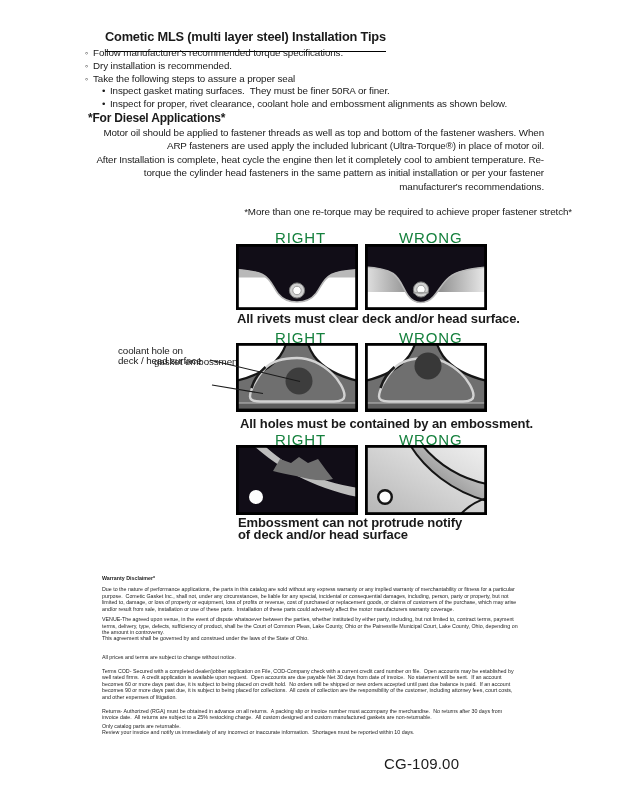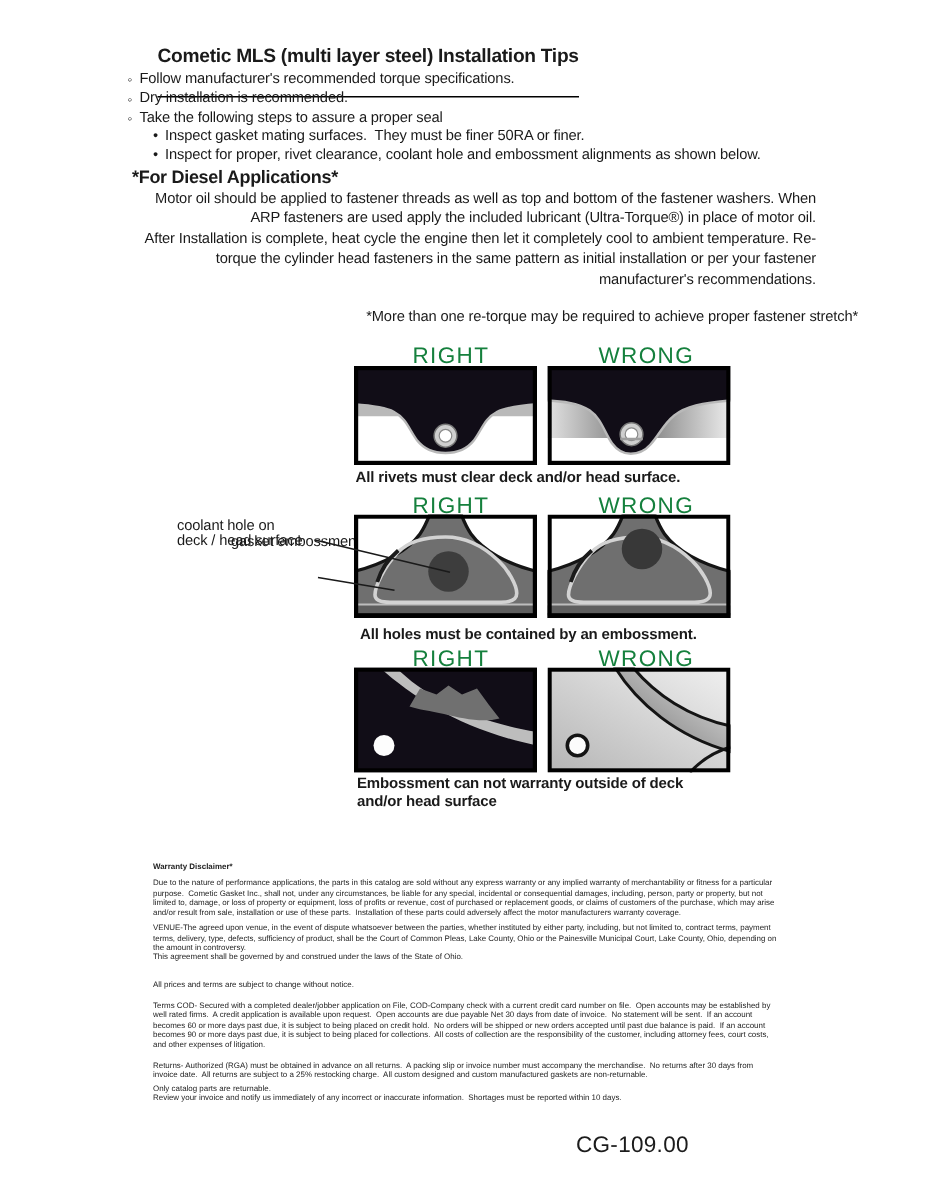--- a/index.html
+++ b/index.html
@@ -3,36 +3,36 @@
 <meta charset="utf-8">
 <style>
   html,body{margin:0;padding:0;background:#ffffff;}
   .page{
     position:relative;width:618px;height:800px;background:#fff;overflow:hidden;
     font-family:"Liberation Sans", sans-serif;color:var(--ink,#1a1a1a);
   }
   
   .title{
     position:absolute;left:105px;top:29px;font-size:12.8px;font-weight:bold;
-    letter-spacing:-0.2px;border-bottom:1.5px solid #000;padding-bottom:20px;white-space:nowrap;
+    letter-spacing:-0.2px;border-bottom:1.5px solid #000;padding-bottom:7px;white-space:nowrap;
   }
   .bullets{position:absolute;left:85px;top:47px;font-size:9.8px;line-height:12.8px;letter-spacing:-0.1px;}
   .b{display:flex;white-space:pre-wrap;}
   .b .m{width:8px;flex:0 0 8px;font-size:9px;}
   .b.sub{margin-left:17px;}
   .b.sub .m{font-size:9.8px;}
   
   .diesel-h{position:absolute;left:88px;top:111px;font-size:12px;font-weight:bold;letter-spacing:-0.2px;}
   .para{position:absolute;left:88px;width:456px;font-size:9.8px;line-height:13.3px;letter-spacing:-0.1px;white-space:pre-wrap;text-align:right;}
   #p-oil{top:126px;}
   #p-heat{top:153px;}
   #p-note{top:205px;margin-left:28px;}
   
   .dlabel{position:absolute;font-size:15px;letter-spacing:0.9px;color:#15803d;white-space:nowrap;}
-  .caption{position:absolute;font-size:10px;font-weight:bold;letter-spacing:-0.1px;line-height:11.5px;}
+  .caption{position:absolute;font-size:13px;font-weight:bold;letter-spacing:-0.1px;line-height:11.5px;}
   .panel{position:absolute;display:block;}
   .ann{position:absolute;left:118px;width:92px;text-align:left;font-size:9.8px;letter-spacing:-0.1px;white-space:nowrap;}
   .leader{position:absolute;left:205px;top:352px;z-index:5;}
   .blk{fill:var(--diagram-black,#110d17);}
   .outlined{stroke:#b9b9b9;stroke-width:1.6;}
   .f-gray{fill:#b9b9b9;}
   .pborder{fill:none;stroke:#000;stroke-width:2.8;}
   
   .disc{position:absolute;left:102px;top:575px;width:418px;font-size:5.3px;line-height:6.45px;color:#232323;}
   .disc p{margin:0 0 3.8px 0;white-space:pre-wrap;}
@@ -158,21 +158,21 @@
           <stop offset="1" stop-color="#e8e8e8"></stop>
       </linearGradient>
     </defs>
     <rect width="122" height="70" fill="url(#g3bg)"></rect>
     <path fill="url(#g3band)" stroke="#141414" stroke-width="2" d="M57,0 C72,18 94,33 122,39 V56 C86,46 60,24 45,0 Z"></path>
     <path d="M95,70 C103,61 112,56 122,53" fill="none" stroke="#141414" stroke-width="2"></path>
     <circle cx="20" cy="52" r="6.8" fill="#fbfbfb" stroke="#141414" stroke-width="2.4"></circle>
     <rect class="pborder" x="1.4" y="1.4" width="119.2" height="67.2"></rect>
   </svg>
 
-  <div class="caption" style="left:238px;top:517px;width:235px;">Embossment can not warranty outside of deck and/or head surface</div>
+  <div class="caption" style="left:238px;top:517px;width:235px;">Embossment can not protrude notify of deck and/or head surface</div>
 
   <div class="disc">
     <p class="dh">Warranty Disclaimer*</p>
     <p>Due to the nature of performance applications, the parts in this catalog are sold without any express warranty or any implied warranty of merchantability or fitness for a particular purpose.  Cometic Gasket Inc., shall not, under any circumstances, be liable for any special, incidental or consequential damages, including, person, party or property, but not limited to, damage, or loss of property or equipment, loss of profits or revenue, cost of purchased or replacement goods, or claims of customers of the purchase, which may arise and/or result from sale, installation or use of these parts.  Installation of these parts could adversely affect the motor manufacturers warranty coverage.</p>
     <p class="tight">VENUE-The agreed upon venue, in the event of dispute whatsoever between the parties, whether instituted by either party, including, but not limited to, contract terms, payment terms, delivery, type, defects, sufficiency of product, shall be the Court of Common Pleas, Lake County, Ohio or the Painesville Municipal Court, Lake County, Ohio, depending on the amount in controversy.</p>
     <p class="gap-lg">This agreement shall be governed by and construed under the laws of the State of Ohio.</p>
     <p class="gap-md">All prices and terms are subject to change without notice.</p>
     <p class="gap-md">Terms COD- Secured with a completed dealer/jobber application on File, COD-Company check with a current credit card number on file.  Open accounts may be established by well rated firms.  A credit application is available upon request.  Open accounts are due payable Net 30 days from date of invoice.  No statement will be sent.  If an account becomes 60 or more days past due, it is subject to being placed on credit hold.  No orders will be shipped or new orders accepted until past due balance is paid.  If an account becomes 90 or more days past due, it is subject to being placed for collections.  All costs of collection are the responsibility of the customer, including attorney fees, court costs, and other expenses of litigation.</p>
     <p class="gap-sm">Returns- Authorized (RGA) must be obtained in advance on all returns.  A packing slip or invoice number must accompany the merchandise.  No returns after 30 days from invoice date.  All returns are subject to a 25% restocking charge.  All custom designed and custom manufactured gaskets are non-returnable.</p>
     <p class="tight">Only catalog parts are returnable.</p>

